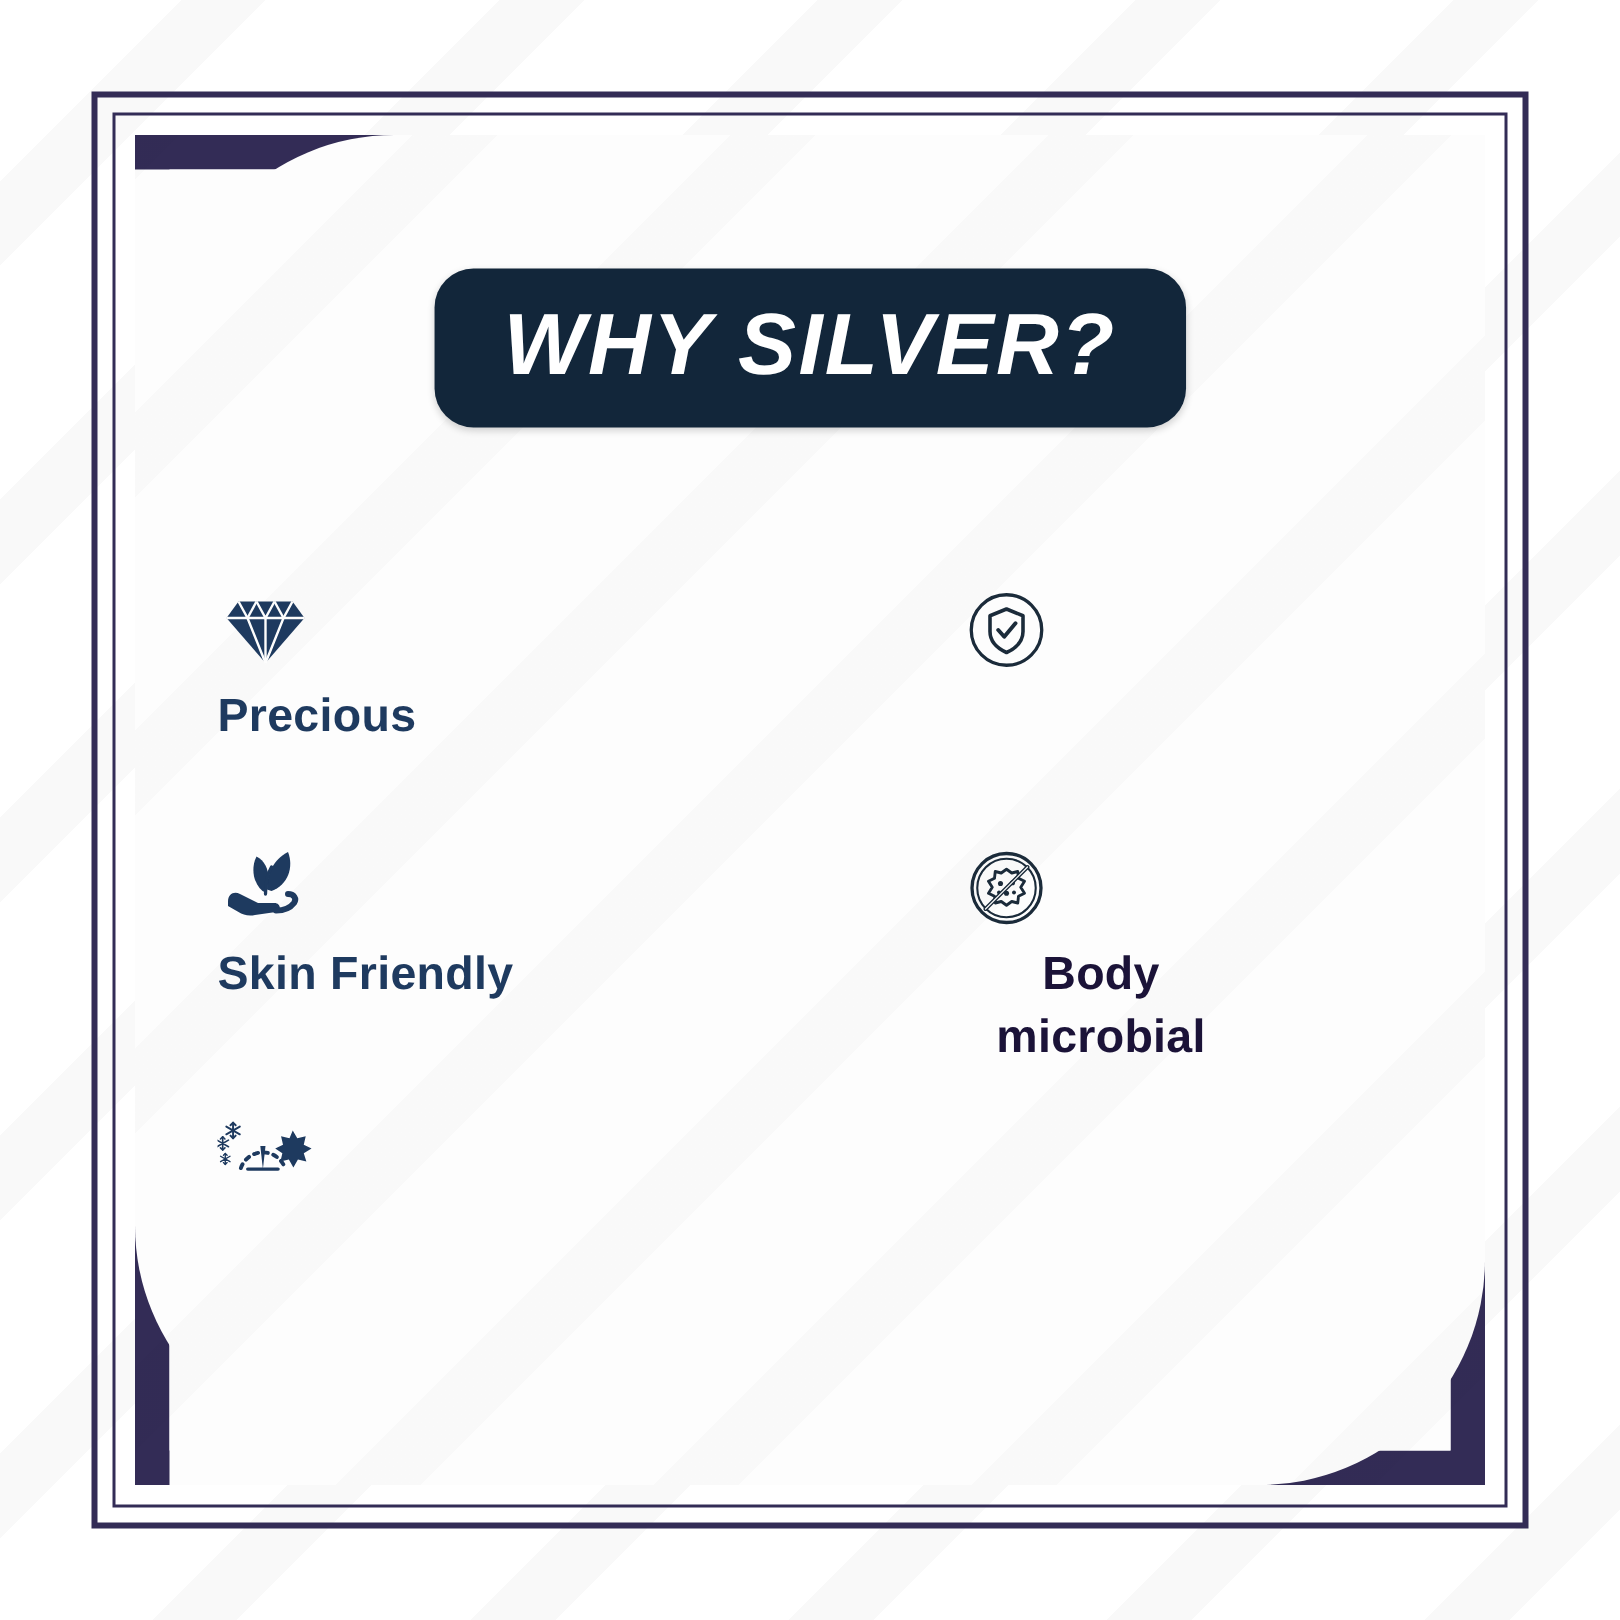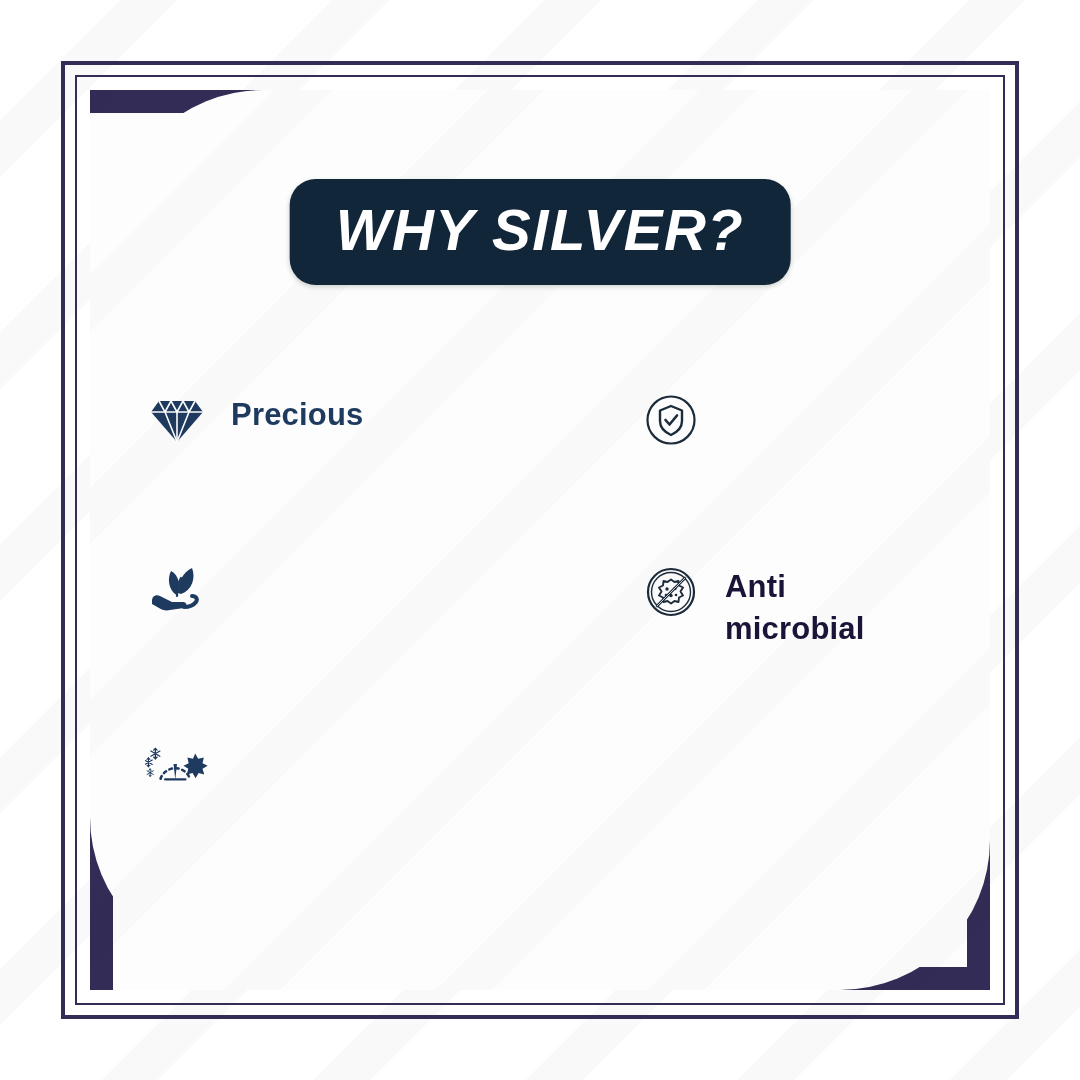--- a/index.html
+++ b/index.html
@@ -23,20 +23,21 @@
     background-image: repeating-linear-gradient(
       -45deg,
       rgba(0, 0, 0, 0.000) 0px,
       rgba(0, 0, 0, 0.000) 52px,
       rgba(0, 0, 0, 0.022) 52px,
       rgba(0, 0, 0, 0.022) 92px,
       rgba(0, 0, 0, 0.000) 92px,
       rgba(0, 0, 0, 0.000) 150px
     );
     overflow: hidden;
+    text-align: center;
   }
 
   
   .frame-outer {
     position: absolute;
     left: 61px;
     top: 61px;
     right: 61px;
     bottom: 61px;
     border: 4px solid #332C56;
@@ -144,20 +145,21 @@
     top: 275px;
   }
   .feat-row {
     display: flex;
     min-height: 172px;
   }
   .feat {
     display: flex;
     align-items: flex-start;
     box-sizing: border-box;
+    flex-direction: column;
   }
   .col-left  { width: 500px; padding-left: 32px; }
   .col-right { width: 354px; padding-left: 26px; }
 
   .feat-icon {
     flex: 0 0 auto;
     width: 64px;
     height: 60px;
     display: flex;
     align-items: center;
@@ -245,20 +247,21 @@
               <g fill="#1E3A5F">
                 <path d="M30 28 C30 18 34 8 44 3 C48 13 44 25 33 29 Z"></path>
                 <path d="M27 29 C21 24 19 14 23 6 C31 10 33 21 29 30 Z"></path>
                 <path d="M29 31 C29 24 30 18 33 13" fill="none" stroke="#1E3A5F" stroke-width="2.2" stroke-linecap="round"></path>
                 <path d="M4 36 C4 31 8 29 12 31 L24 37 L35 37 C39 37 40 42 36 43 L22 45
                          C18 46 14 45 11 43 L4 39 Z"></path>
                 <path d="M44 31 C48 31 50 34 48 37 C45 41 40 42 36 42" fill="none" stroke="#1E3A5F" stroke-width="4" stroke-linecap="round"></path>
               </g>
             </svg>
           </span>
+          <span class="feat-label w-wide">Skin Friendly</span>
         </div>
 
         <div class="feat col-right">
           <span class="feat-icon">
             <svg width="52" height="52" viewBox="0 0 52 52">
               <circle cx="26" cy="26" r="23" fill="none" stroke="#1B2B3A" stroke-width="2.2"></circle>
               <circle cx="26" cy="26" r="19.5" fill="none" stroke="#1B2B3A" stroke-width="1.4"></circle>
               <g fill="none" stroke="#1B2B3A" stroke-width="1.9" stroke-linejoin="round">
                 <path d="M26 13.5 L29.5 16 L33.5 15 L34 19.5 L38 21.5 L35.5 25.5 L38 29.5
                          L34 31.5 L33.5 36 L29.5 35 L26 37.5 L22.5 35 L18.5 36 L18 31.5
@@ -268,21 +271,21 @@
                 <circle cx="22" cy="23" r="1.7"></circle>
                 <circle cx="30" cy="22.5" r="1.7"></circle>
                 <circle cx="26" cy="29.5" r="1.7"></circle>
                 <circle cx="31" cy="29" r="1.3"></circle>
                 <circle cx="21" cy="29" r="1.3"></circle>
               </g>
               <path d="M12 40 L40 12" stroke="#1B2B3A" stroke-width="2.6" stroke-linecap="round"></path>
               <path d="M12 40 L40 12" stroke="#FDFDFD" stroke-width="0.8" stroke-linecap="round"></path>
             </svg>
           </span>
-          <span class="feat-label label-dark w-narrow">Anti microbial</span>
+          <span class="feat-label label-dark w-narrow">Body microbial</span>
         </div>
 
       </div>
 
       <div class="feat-row">
 
         <div class="feat col-left">
           <span class="feat-icon">
             <svg width="74" height="52" viewBox="0 0 74 52">
               <g fill="#1E3A5F">

